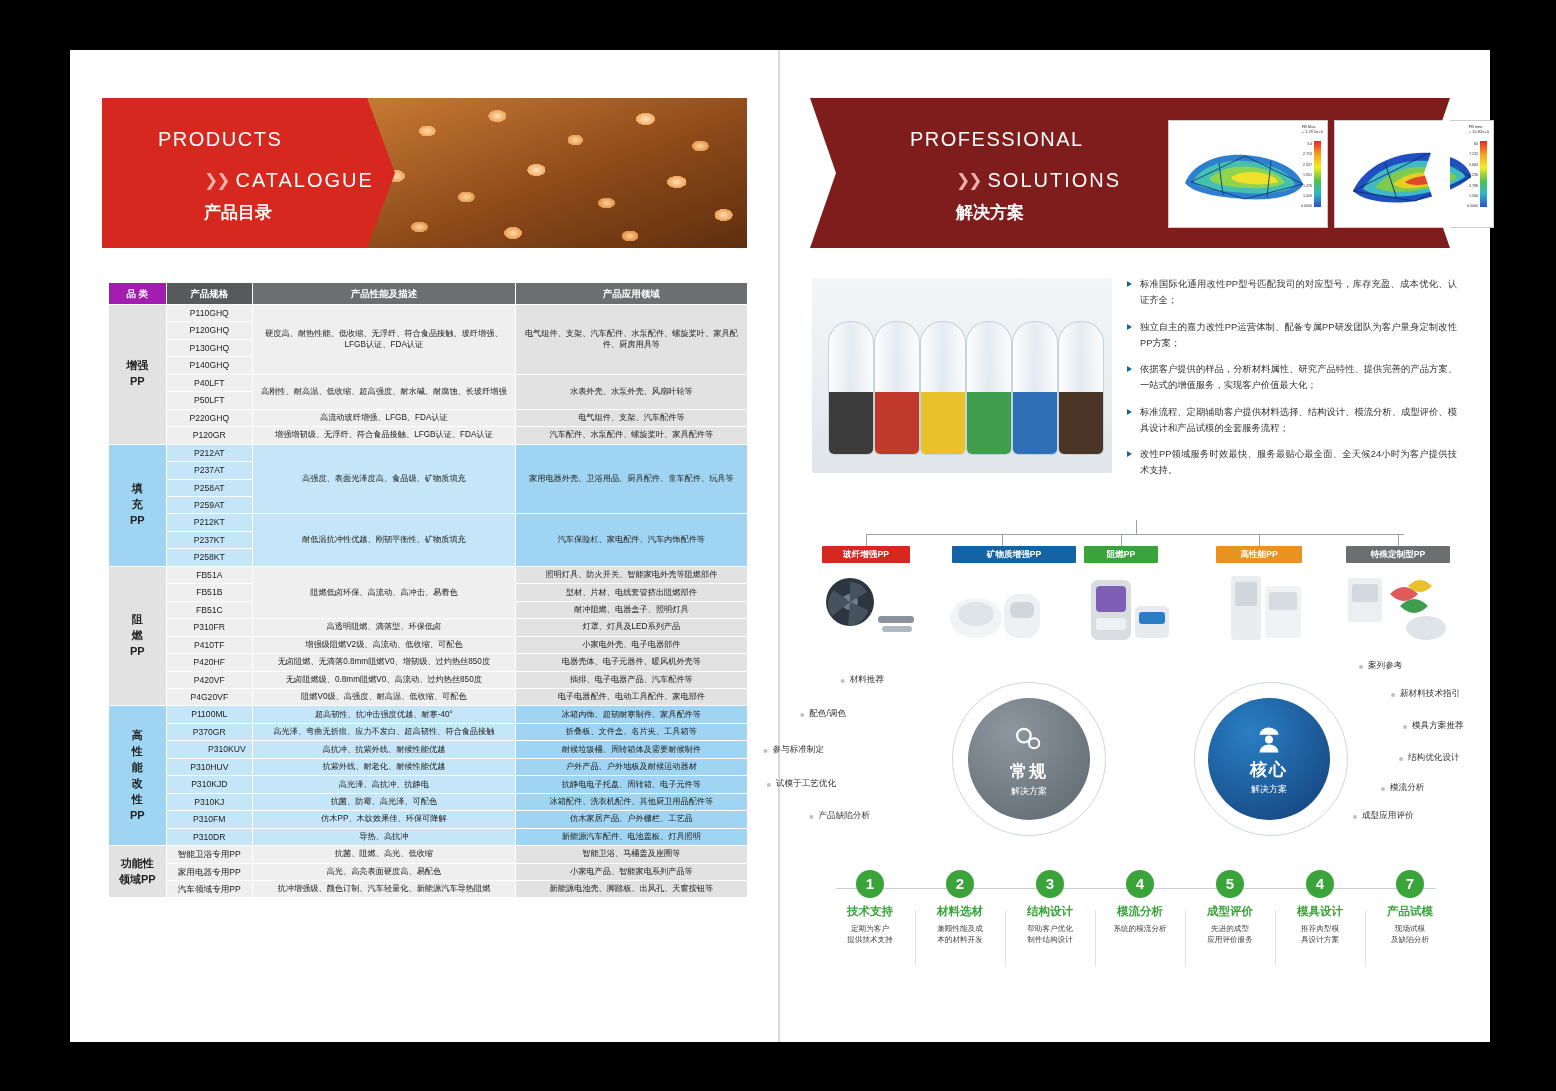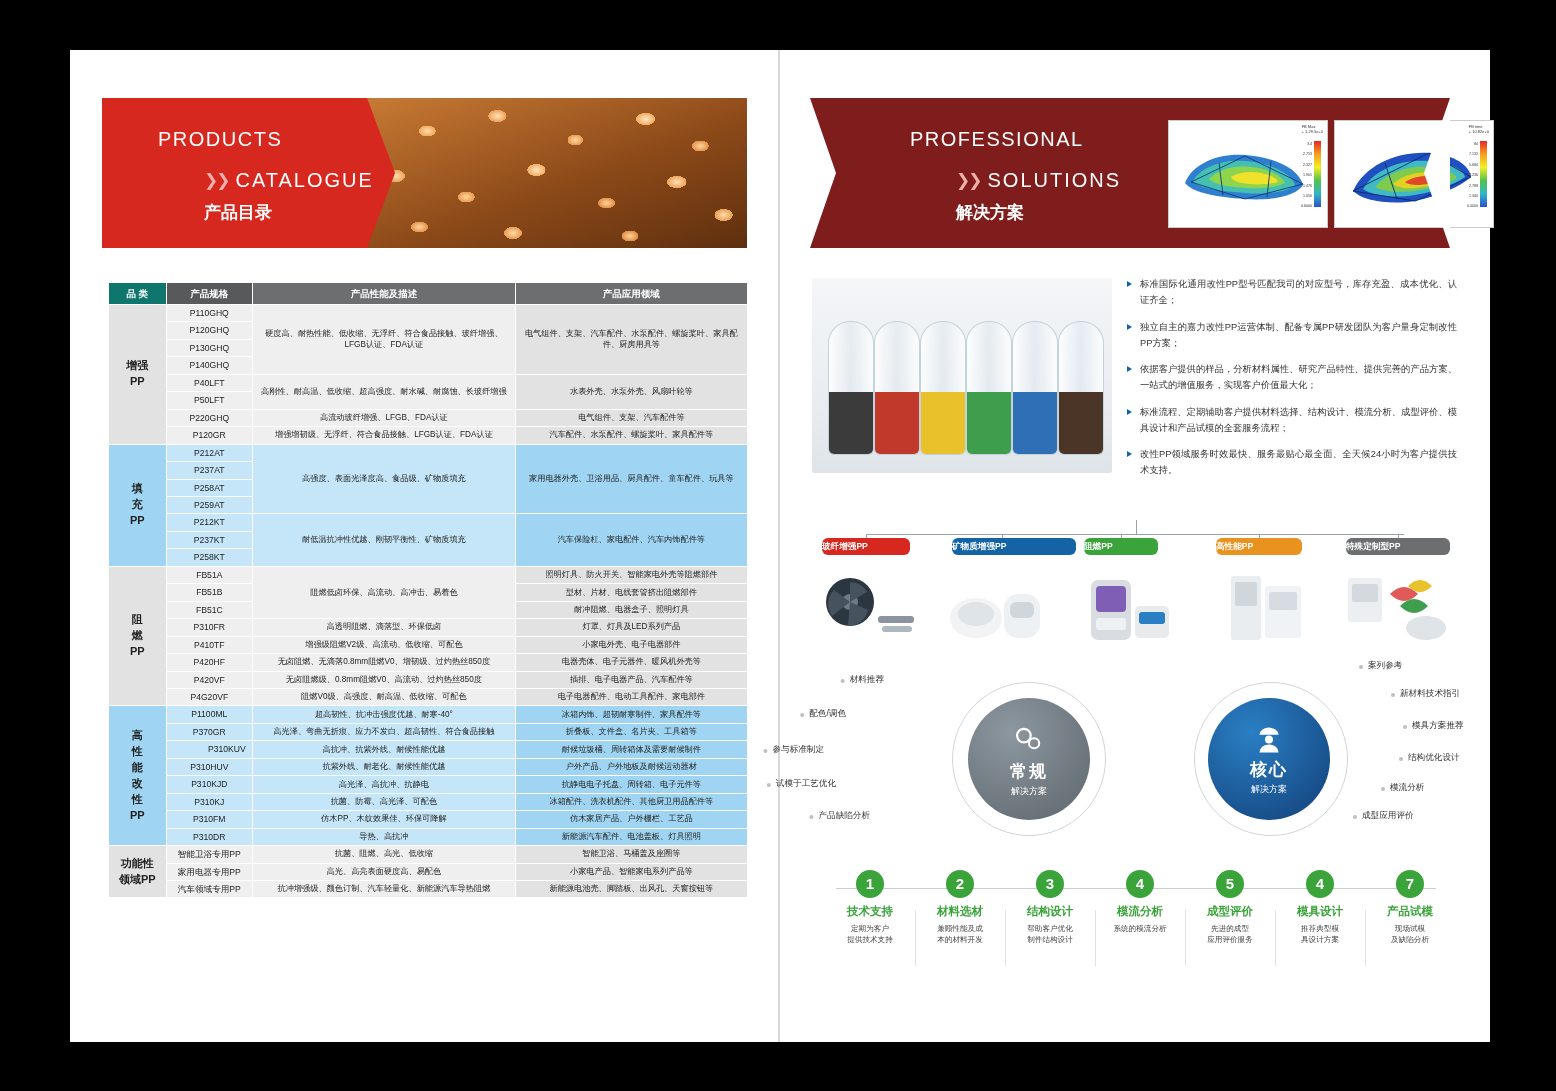--- a/index.html
+++ b/index.html
@@ -31,21 +31,21 @@
   }
   .banner-left-text{position:absolute;left:56px;top:30px;color:#fff;}
   .bt1{font-size:20px;letter-spacing:1.5px;font-weight:300;}
   .bt2{font-size:20px;letter-spacing:2px;font-weight:300;margin-left:46px;margin-top:18px;}
   .chev{display:inline-block;color:#f2b0aa;font-size:17px;letter-spacing:-2px;margin-right:7px;vertical-align:1px;}
   .bt3{font-size:17px;font-weight:bold;margin-left:46px;margin-top:9px;}
   
   .tbl{position:absolute;left:38px;top:232px;width:640px;border-collapse:collapse;font-size:8.2px;color:#222;}
   .tbl td,.tbl th{border:1px solid #fff;padding:2px 3px;text-align:center;vertical-align:middle;line-height:1.45;}
   .tbl thead th{background:#6d6e70;color:#fff;font-size:9.5px;font-weight:bold;height:17px;}
-  .tbl thead th.c1{background:#0f766e;width:46px;}
+  .tbl thead th.c1{background:#a21caf;width:46px;}
   .tbl thead th.c2{background:#58595b;width:62px;}
   .tbl thead th.c3{width:235px;}
   .tbl thead th.c4{width:207px;}
   .cat{font-weight:bold;font-size:11px;line-height:1.5;}
   .g1{background:#e2e2e2;}
   .g1b{background:#efefef;}
   .b1{background:#9fd5f2;}
   .b1b{background:#c5e6f8;}
   .tbl td.desc,.tbl td.app{font-size:8.2px;}
   
@@ -67,21 +67,21 @@
     background:linear-gradient(180deg,#f4f6f8 0%,#e9edf1 62%,#dfe4e9 100%);}
   .bottle{position:absolute;bottom:18px;width:44px;height:132px;border-radius:22px 22px 6px 6px;
     background:linear-gradient(90deg,rgba(255,255,255,.85),rgba(220,230,238,.55),rgba(255,255,255,.8));
     border:1px solid rgba(190,205,215,.9);overflow:hidden;}
   .bottle i{position:absolute;left:0;right:0;bottom:0;height:62px;display:block;}
   .bullets{position:absolute;left:345px;top:226px;width:330px;font-size:9.3px;color:#333;line-height:1.75;}
   .bullet{position:relative;padding-left:13px;margin-bottom:10px;text-align:justify;}
   .bullet:before{content:"";position:absolute;left:0;top:5px;border-left:5px solid #1464a5;border-top:3.6px solid transparent;border-bottom:3.6px solid transparent;}
   
   .fam{position:absolute;left:30px;top:470px;width:648px;height:130px;}
-  .famtag{position:absolute;top:18px;height:17px;border-radius:6px;color:#fff;font-size:8.6px;font-weight:bold;line-height:17px;}
+  .famtag{position:absolute;top:26px;height:17px;border-radius:1px;color:#fff;font-size:8.6px;font-weight:bold;text-align:center;line-height:17px;}
   .famline{position:absolute;background:#9aa3ab;}
   .famimg{position:absolute;top:52px;width:112px;height:72px;}
   
   .circles{position:absolute;left:30px;top:610px;width:648px;height:200px;}
   .circ{position:absolute;border-radius:50%;color:#fff;text-align:center;}
   .c-left{left:156px;top:38px;width:122px;height:122px;background:radial-gradient(circle at 35% 28%,#8d979f,#5d666d);}
   .c-mid{left:262px;top:22px;width:150px;height:150px;background:radial-gradient(circle at 35% 28%,#2f9ada,#1663ab);z-index:3;}
   .c-right{left:396px;top:38px;width:122px;height:122px;background:radial-gradient(circle at 35% 28%,#2a7fc4,#123f78);}
   .ring{position:absolute;border-radius:50%;border:1px solid #cfd6dc;}
   .circ .t1{font-size:17px;font-weight:bold;letter-spacing:2px;}

